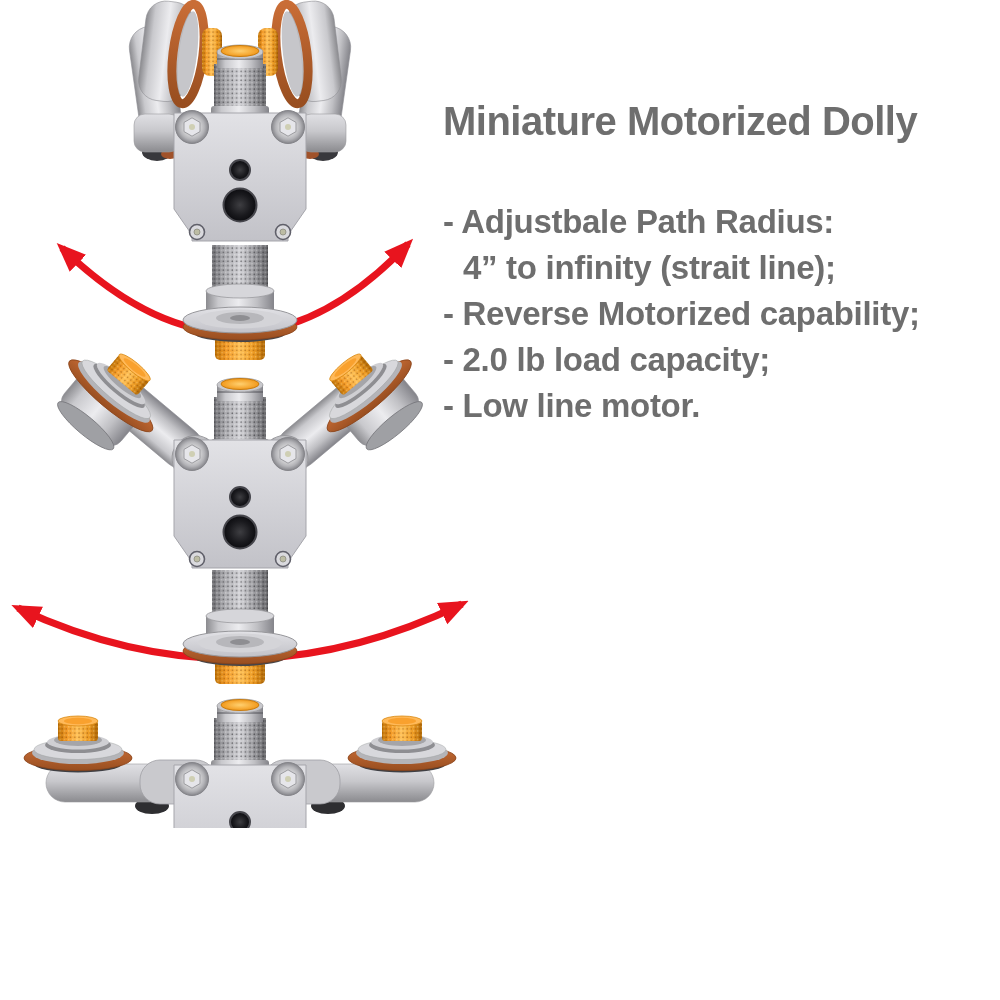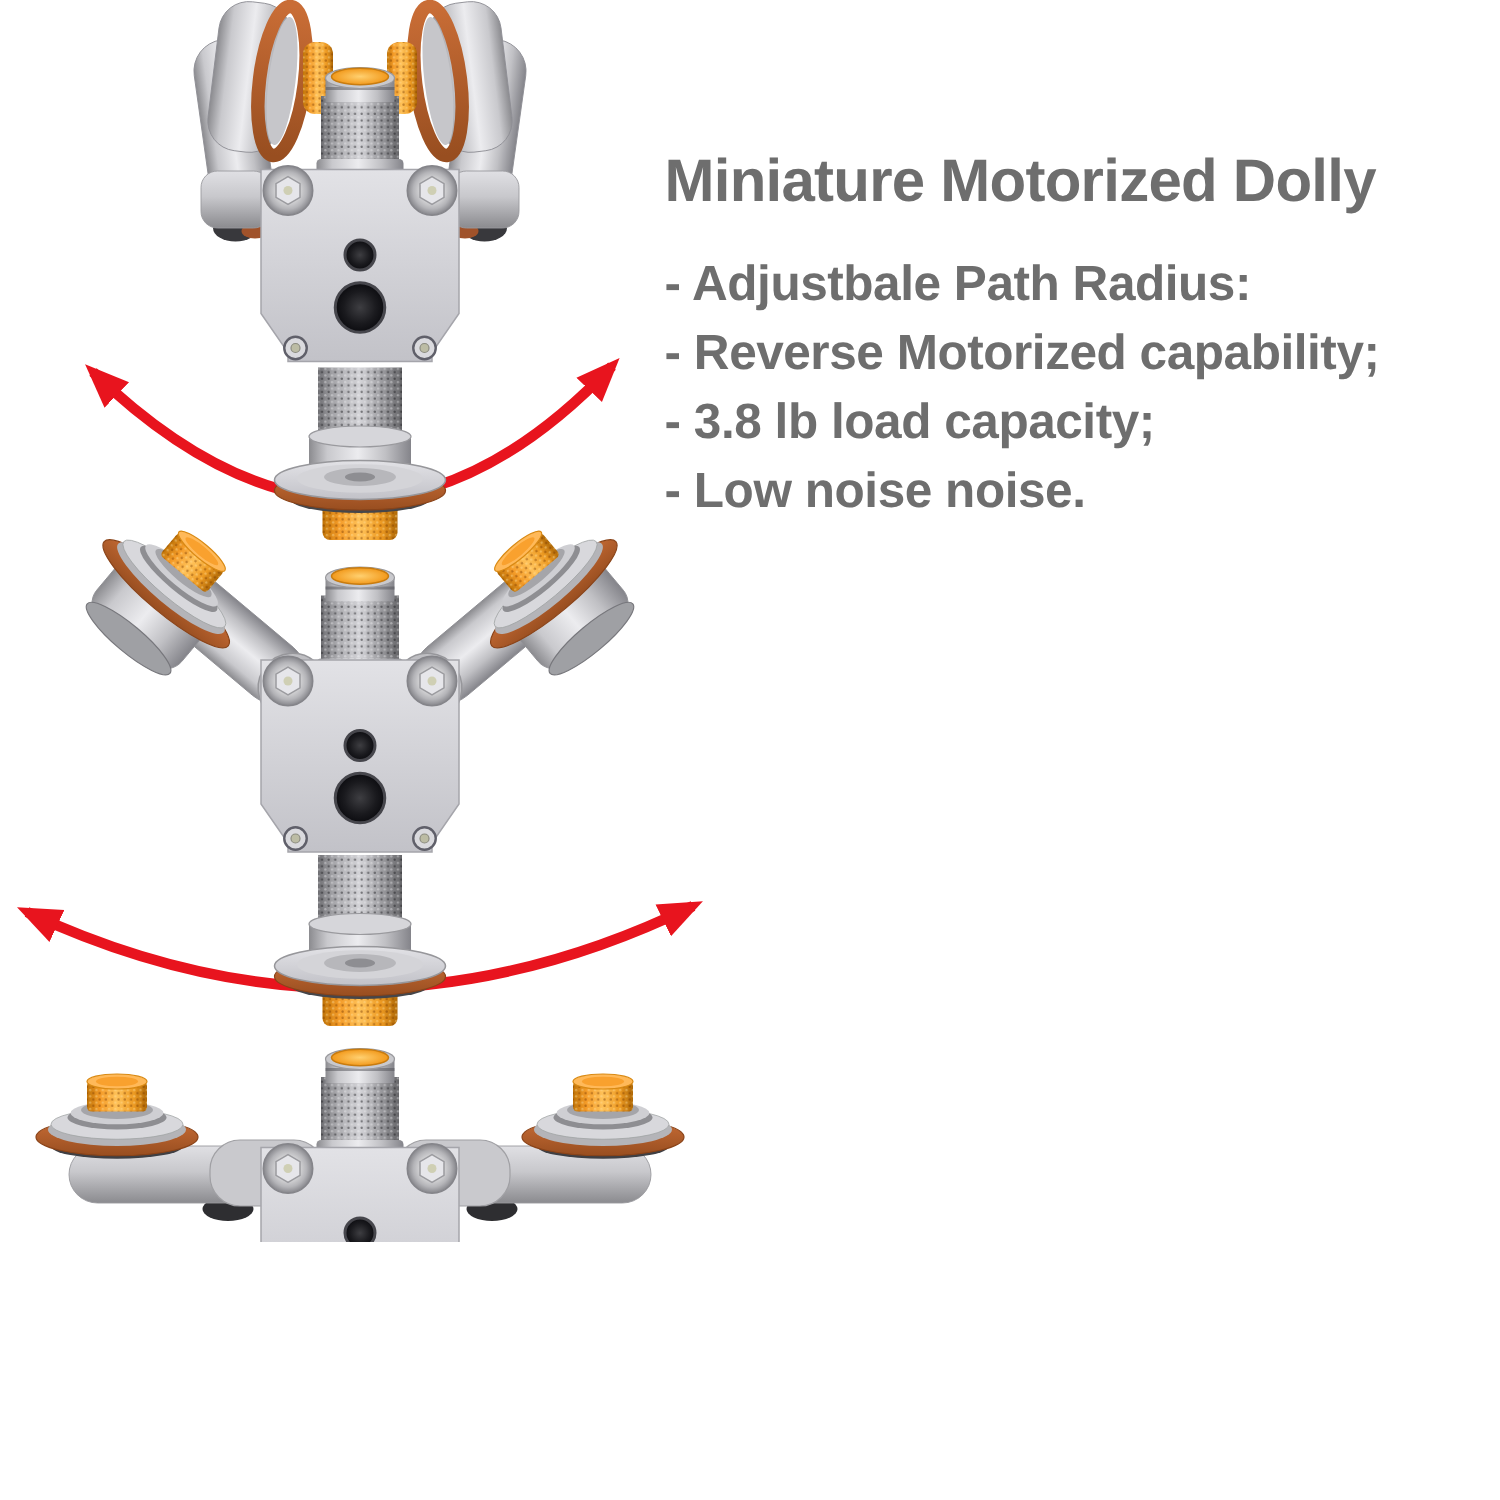--- a/index.html
+++ b/index.html
@@ -1,21 +1,21 @@
 <!DOCTYPE html>
 <html><head>
 <meta charset="utf-8">
 <style>
   html,body{margin:0;padding:0;background:#fff;}
   .canvas{position:relative;width:1000px;height:828px;background:#fff;overflow:hidden;
           font-family:"Liberation Sans",sans-serif;}
   .art{position:absolute;left:0;top:0;}
   .copy{position:absolute;left:443px;top:100px;width:557px;color:#6e6e6e;}
   .title{margin:0;font-size:40px;font-weight:700;letter-spacing:-0.5px;line-height:1.05;white-space:nowrap;}
-  .features{list-style:none;margin:24px 0 0 0;padding:0;}
+  .features{list-style:none;margin:57px 0 0 0;padding:0;}
   .feature{font-size:33px;font-weight:700;line-height:46px;letter-spacing:-0.3px;white-space:nowrap;}
   .feature.indent{padding-left:20px;}
 </style>
 </head>
 <body>
 
 <div class="canvas">
 
 <svg class="art" width="1000" height="1000" viewBox="0 0 1000 1000" xmlns="http://www.w3.org/2000/svg">
   <defs>
@@ -224,19 +224,20 @@
     <use href="#bodyplate" transform="translate(240,765)"></use>
     <use href="#stemcol" transform="translate(240,895)"></use>
     <use href="#basewheel" transform="translate(240,966)"></use>
   </g>
 </svg>
 
 <div class="copy">
   <h1 class="title">Miniature Motorized Dolly</h1>
   <ul class="features">
         <li class="feature">- Adjustbale Path Radius:</li>
+        <li class="feature indent">4” to infinity (strait line);</li>
         <li class="feature">- Reverse Motorized capability;</li>
-        <li class="feature">- 3.8 lb load capacity;</li>
-        <li class="feature">- Low noise noise.</li>
+        <li class="feature">- 2.0 lb load capacity;</li>
+        <li class="feature">- Low line motor.</li>
       </ul>
 </div>
 
 </div>
 
 </body></html>

